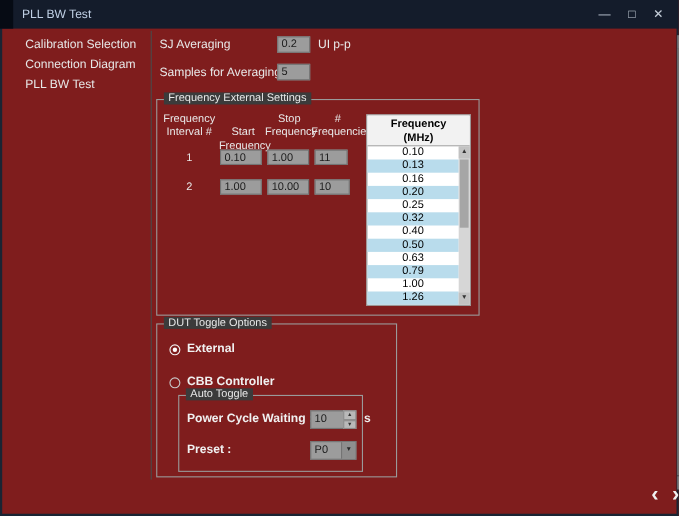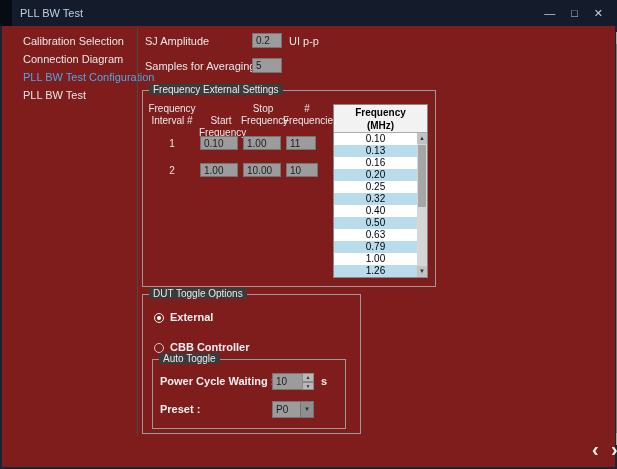--- a/index.html
+++ b/index.html
@@ -81,26 +81,25 @@
       <span class="wc">□</span>
       <span class="wc">✕</span>
     </div>
   </div>
 
   <div class="content">
 
     <div class="sidebar">
       <div class="side-item">Calibration Selection</div>
       <div class="side-item">Connection Diagram</div>
-      <div class="side-item active">PLL BW Test Configuration</div>
       <div class="side-item">PLL BW Test</div>
     </div>
     <div class="divider"></div>
 
-    <span class="lbl" style="left:130px;top:9px">SJ Amplitude</span>
+    <span class="lbl" style="left:130px;top:9px">SJ Averaging</span>
     <input class="tb" style="left: 237px; top: 7px; width: 30px; height: 15px;" value="0.2">
     <span class="lbl" style="left:274px;top:9px">UI p-p</span>
 
     <span class="lbl" style="left:130px;top:34px">Samples for Averaging</span>
     <input class="tb" style="left: 237px; top: 32px; width: 30px; height: 15px;" value="5">
 
     <div class="group" style="left:127px;top:64px;width:294px;height:197px">
       <span class="group-title">Frequency External Settings</span>
 
       <div class="col-h" style="left:2px;top:12px;width:54px">
@@ -161,21 +160,21 @@
 
     <div class="group" style="left:127px;top:268px;width:219px;height:140px">
       <span class="group-title">DUT Toggle Options</span>
 
       <div class="radio selected" style="left:11px;top:18px"></div>
       <span class="radio-label" style="left:27px;top:16px">External</span>
 
       <div class="radio" style="left:11px;top:48px"></div>
       <span class="radio-label" style="left:27px;top:46px">CBB Controller</span>
 
-      <div class="group" style="left:9px;top:64px;width:194px;height:70px">
+      <div class="group" style="left:19px;top:64px;width:168px;height:70px">
         <span class="group-title">Auto Toggle</span>
 
         <span class="lbl2" style="left:7px;top:15px">Power Cycle Waiting :</span>
         <div class="spin" style="left:119px;top:13px">
           <input class="spin-val" value="10" style="">
           <div class="spin-btns">
             <div class="spin-btn">▲</div>
             <div class="spin-btn">▼</div>
           </div>
         </div>

